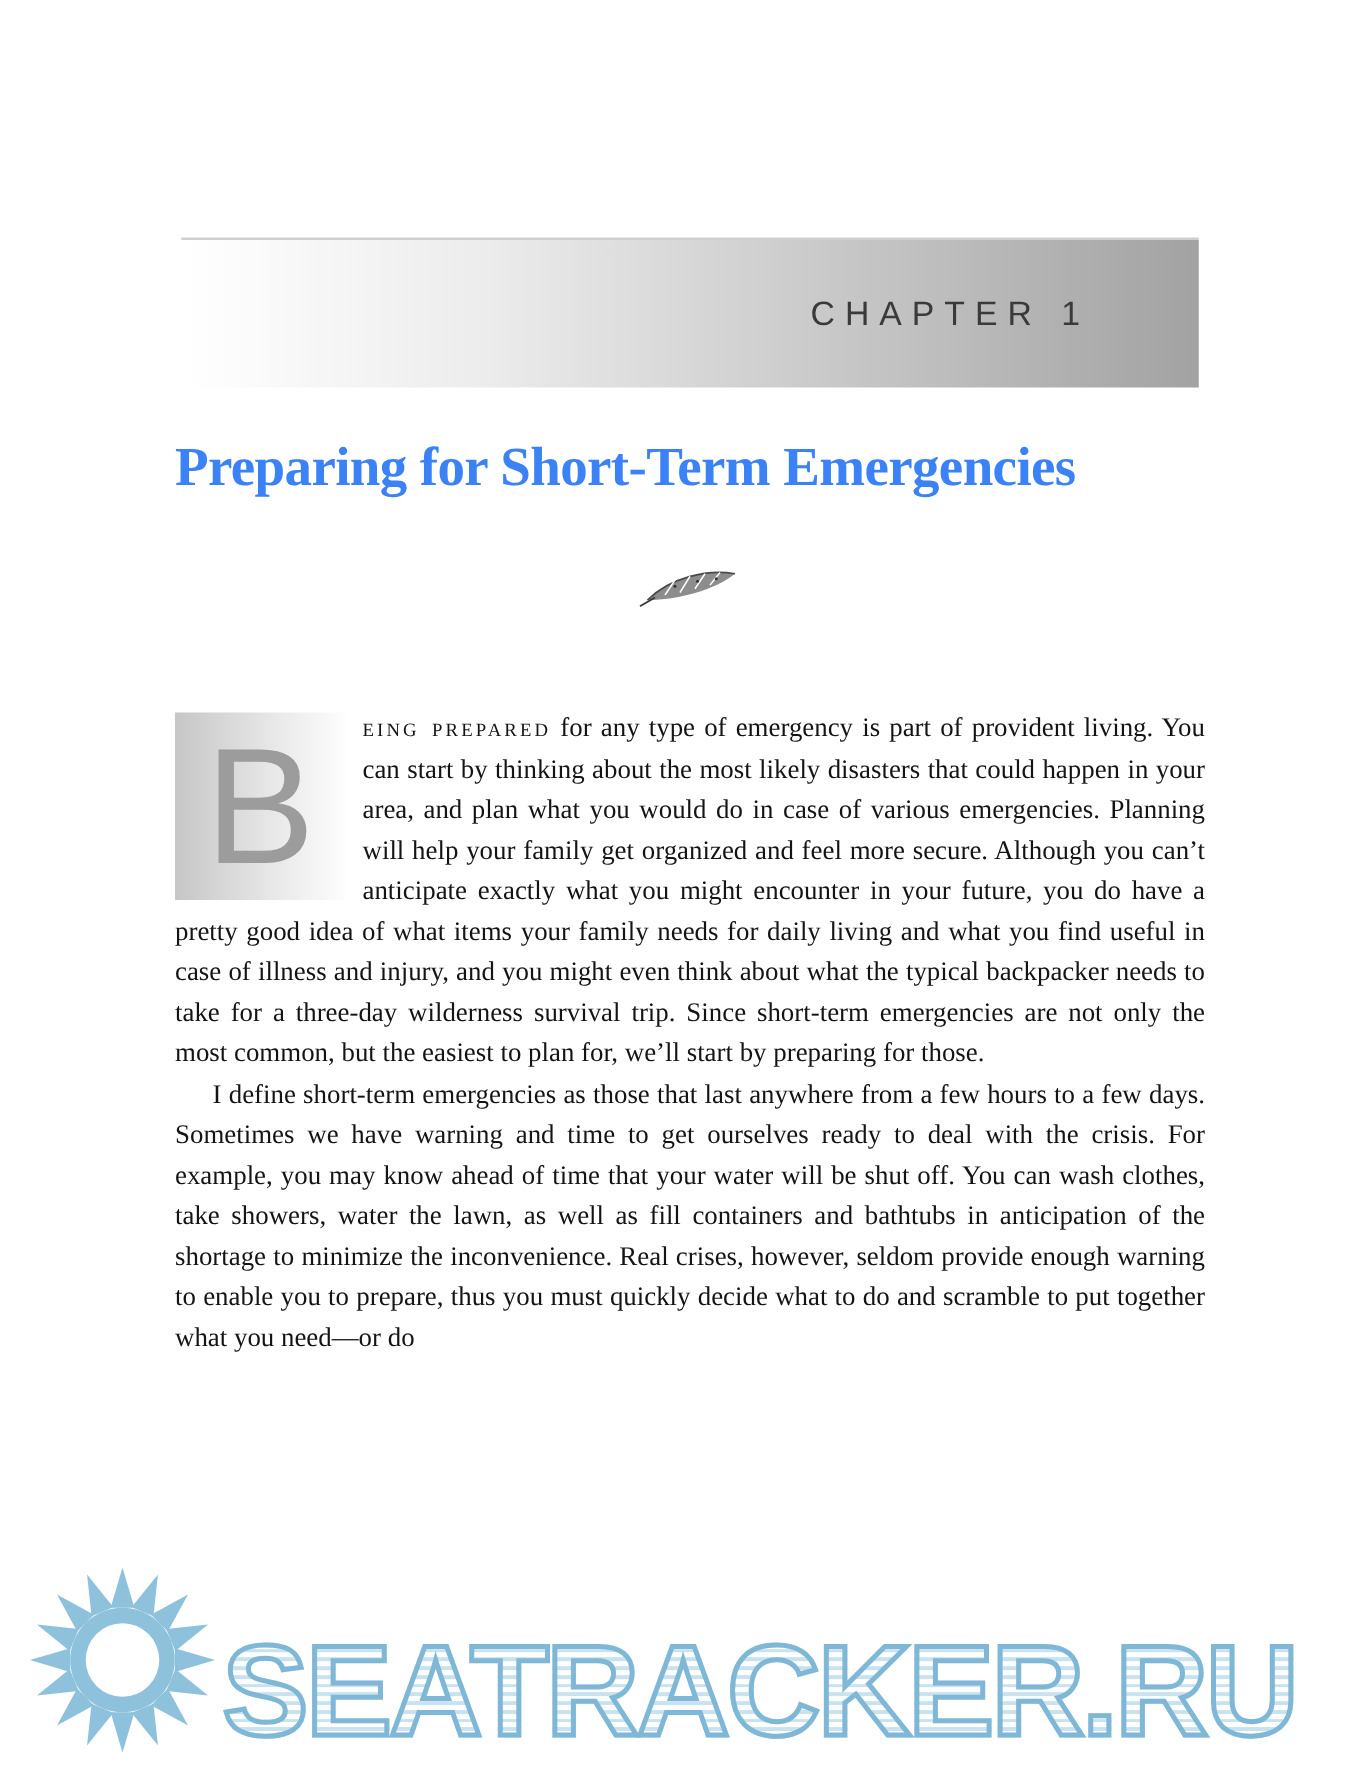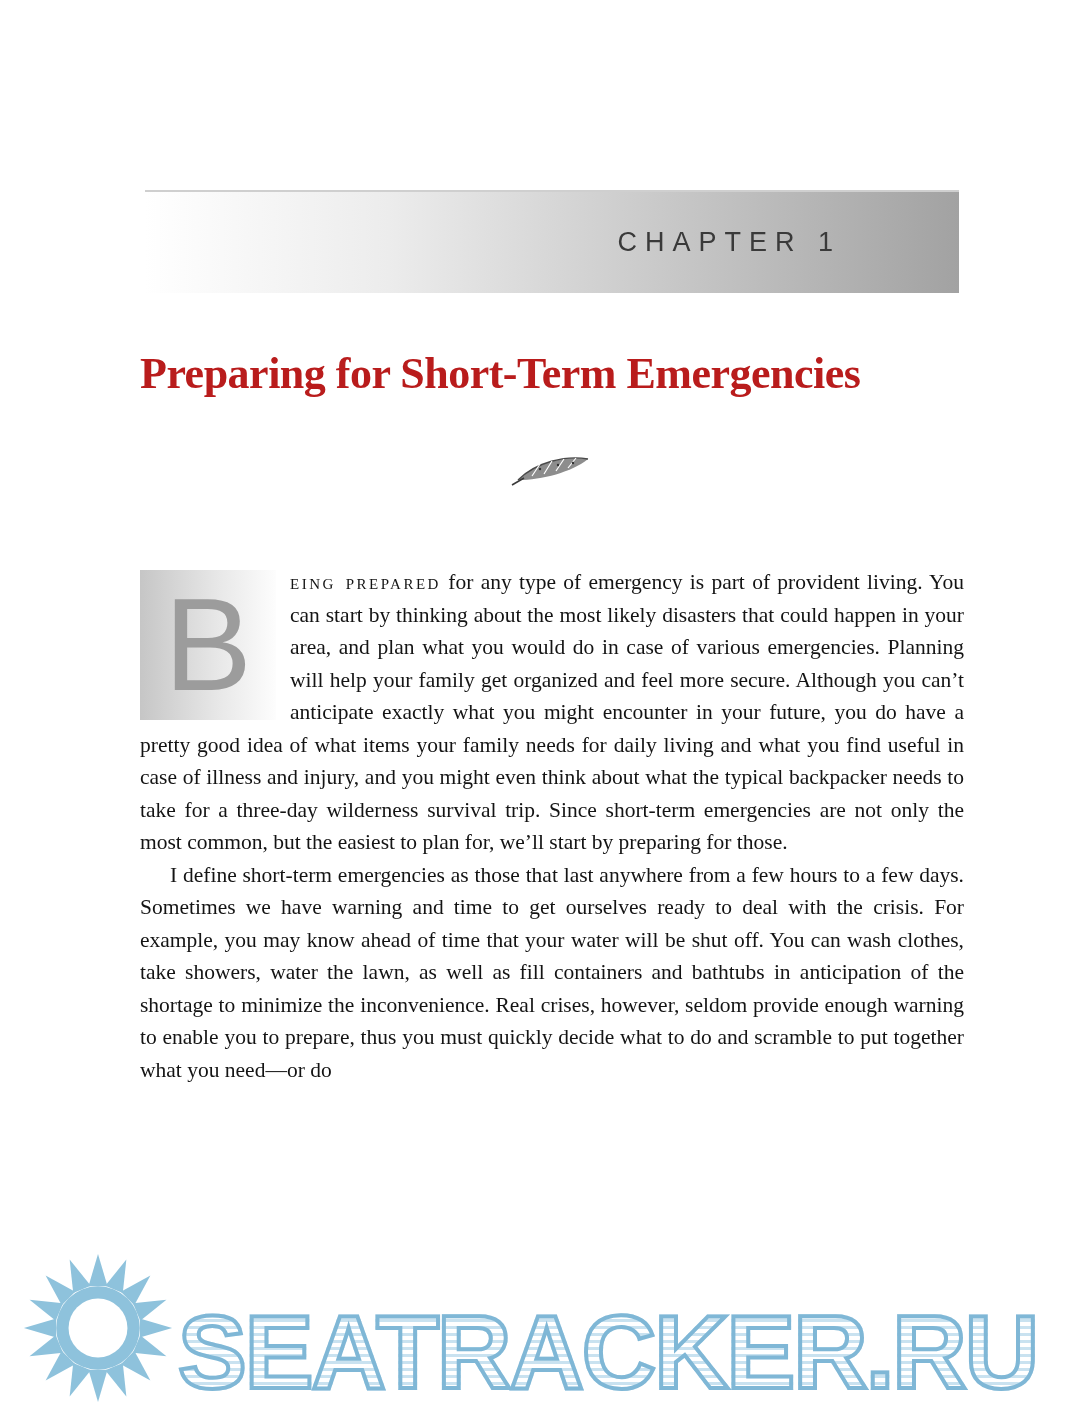--- a/index.html
+++ b/index.html
@@ -1,31 +1,31 @@
 <!DOCTYPE html>
 <html><head>
 <meta charset="utf-8">
 <style>
   html,body{margin:0;padding:0;background:#ffffff;}
   .page{position:relative;width:1080px;height:1425px;background:#ffffff;overflow:hidden;
         font-family:"Liberation Serif", serif;}
 
   
-  .chapter-bar{position:absolute;left:145px;top:190px;width:814px;height:103px;
+  .chapter-bar{position:absolute;left:145px;top:190px;width:814px;height:120px;
     background:linear-gradient(to right,#ffffff 0%,#ececec 30%,#c2c2c2 70%,#a2a2a2 100%);
     border-top:2px solid #cfcfcf;
     display:flex;align-items:center;justify-content:flex-end;
-    padding-right:118px;box-sizing:border-box;}
+    padding-right:87px;box-sizing:border-box;}
   .chapter-label{font-family:"Liberation Sans", sans-serif;font-size:27px;
     letter-spacing:8px;color:#3a3a3a;}
 
   
   .page-title{position:absolute;left:140px;top:348px;width:824px;
     font-family:"Liberation Serif", serif;font-weight:700;font-size:44px;
-    color:#b91c1c;letter-spacing:-0.5px;}
+    color:#3b82f6;letter-spacing:-0.5px;}
 
   
   .ornament-wrap{position:absolute;left:140px;top:452px;width:824px;text-align:center;}
 
   
   .body-text{position:absolute;left:140px;top:566px;width:824px;
     font-size:21.5px;line-height:32.5px;color:#141414;text-align:justify;}
   .body-text p{margin:0;}
   .dropcap-box{float:left;width:136px;height:150px;margin:4px 14px 8px 0;
     background:linear-gradient(to right,#c6c6c6 0%,#e9e9e9 60%,#fdfdfd 100%);

